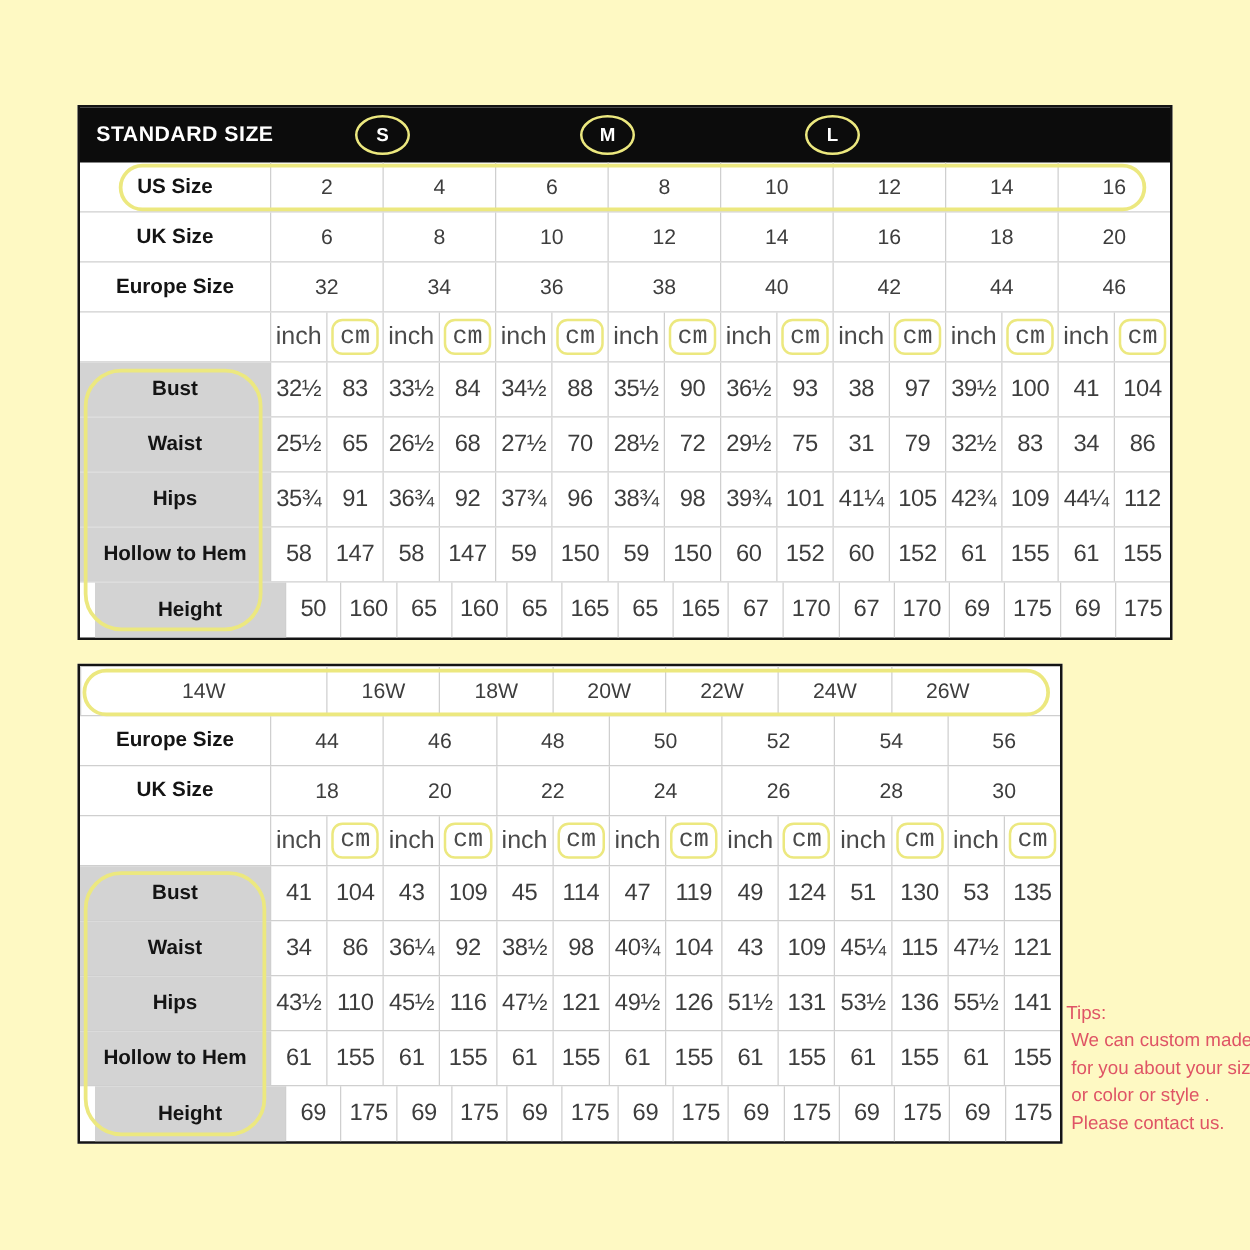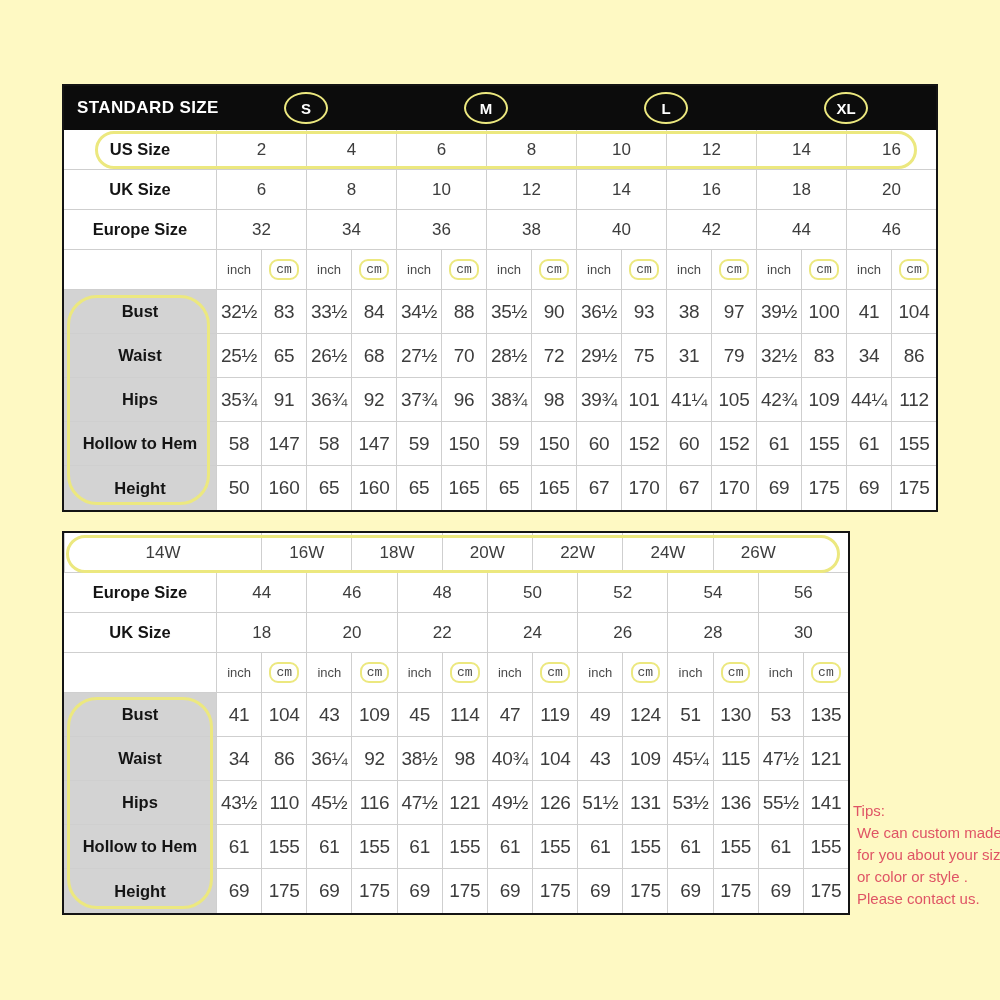--- a/index.html
+++ b/index.html
@@ -9,31 +9,31 @@
   .sizetable{position:absolute;border:2px solid #141414;background:#fff;box-sizing:border-box;}
   #table1{left:62px;top:84px;width:876px;}
   #table2{left:62px;top:531px;width:788px;}
 
   .t1-header{height:44px;background:var(--header-bg,#0c0c0c);display:grid;grid-template-columns:152px repeat(4,1fr);align-items:center;}
   .t1-title{color:#fff;font-weight:bold;font-size:17px;letter-spacing:.4px;padding-left:13px;white-space:nowrap;}
   .groupcell{display:flex;justify-content:center;align-items:center;}
   .sizeoval{min-width:44px;height:32px;padding:0 7px;border:2.5px solid var(--yellow,#ece87f);border-radius:50%;display:flex;align-items:center;justify-content:center;color:#fff;font-weight:bold;font-size:15px;box-sizing:border-box;}
 
   .trow{display:grid;border-bottom:1px solid var(--grid,#cfcfcf);box-sizing:border-box;}
-  .trow:last-child{border-bottom:none;}
+  .trow:last-child{border-bottom:none;margin-left:12px;}
   .cols16{grid-template-columns:152px repeat(16,1fr);}
   .cols14{grid-template-columns:152px repeat(14,1fr);}
   .row-size,.row-unit{height:40px;}
   .row-measure{height:44px;}
   .lcell{display:flex;align-items:center;justify-content:center;font-weight:bold;color:#141414;font-size:16.5px;}
   .gray{background:var(--label-bg,#d3d3d3);}
   .dcell{display:flex;align-items:center;justify-content:center;border-left:1px solid var(--grid,#cfcfcf);color:#3d3d3d;}
   .span2{grid-column:span 2;}
   .size-v{font-size:17px;}
-  .unit-v{font-size:13px;color:#4a4a4a;}
+  .unit-v{font-size:20px;color:#4a4a4a;}
   .measure-v{font-size:19px;letter-spacing:-0.3px;}
   .cmbox{border:2.5px solid var(--yellow,#ece87f);border-radius:9px;padding:1px 5px;display:inline-block;font-family:Liberation Mono, monospace;}
 
   .ann{position:absolute;border:3px solid var(--yellow,#ece87f);pointer-events:none;z-index:5;box-sizing:border-box;background:transparent;}
   #ann-us-size{left:95px;top:131px;width:822px;height:38px;border-radius:19px;}
   #ann-plus-size{left:66px;top:535px;width:774px;height:38px;border-radius:19px;}
   #ann-t1-labels{left:67px;top:295px;width:143px;height:210px;border-radius:30px;}
   #ann-t2-labels{left:67px;top:697px;width:146px;height:212px;border-radius:30px;}
 
   .tips{position:absolute;left:853px;top:800px;color:var(--tips,#df5465);font-size:15px;line-height:22px;white-space:nowrap;}
@@ -49,23 +49,20 @@
       <div class="t1-title">STANDARD SIZE</div>
 
     <div class="groupcell">
           <span class="sizeoval">S</span>
         </div>
         <div class="groupcell">
           <span class="sizeoval">M</span>
         </div>
         <div class="groupcell">
           <span class="sizeoval">L</span>
-        </div>
-        <div class="groupcell">
-          <span class="sizeoval">XL</span>
         </div>
       </div>
     <div id="t1-body">
         <div class="trow row-size cols16">
           <div class="lcell">US Size</div>
           <div class="dcell size-v span2">2</div>
           <div class="dcell size-v span2">4</div>
           <div class="dcell size-v span2">6</div>
           <div class="dcell size-v span2">8</div>
           <div class="dcell size-v span2">10</div>

